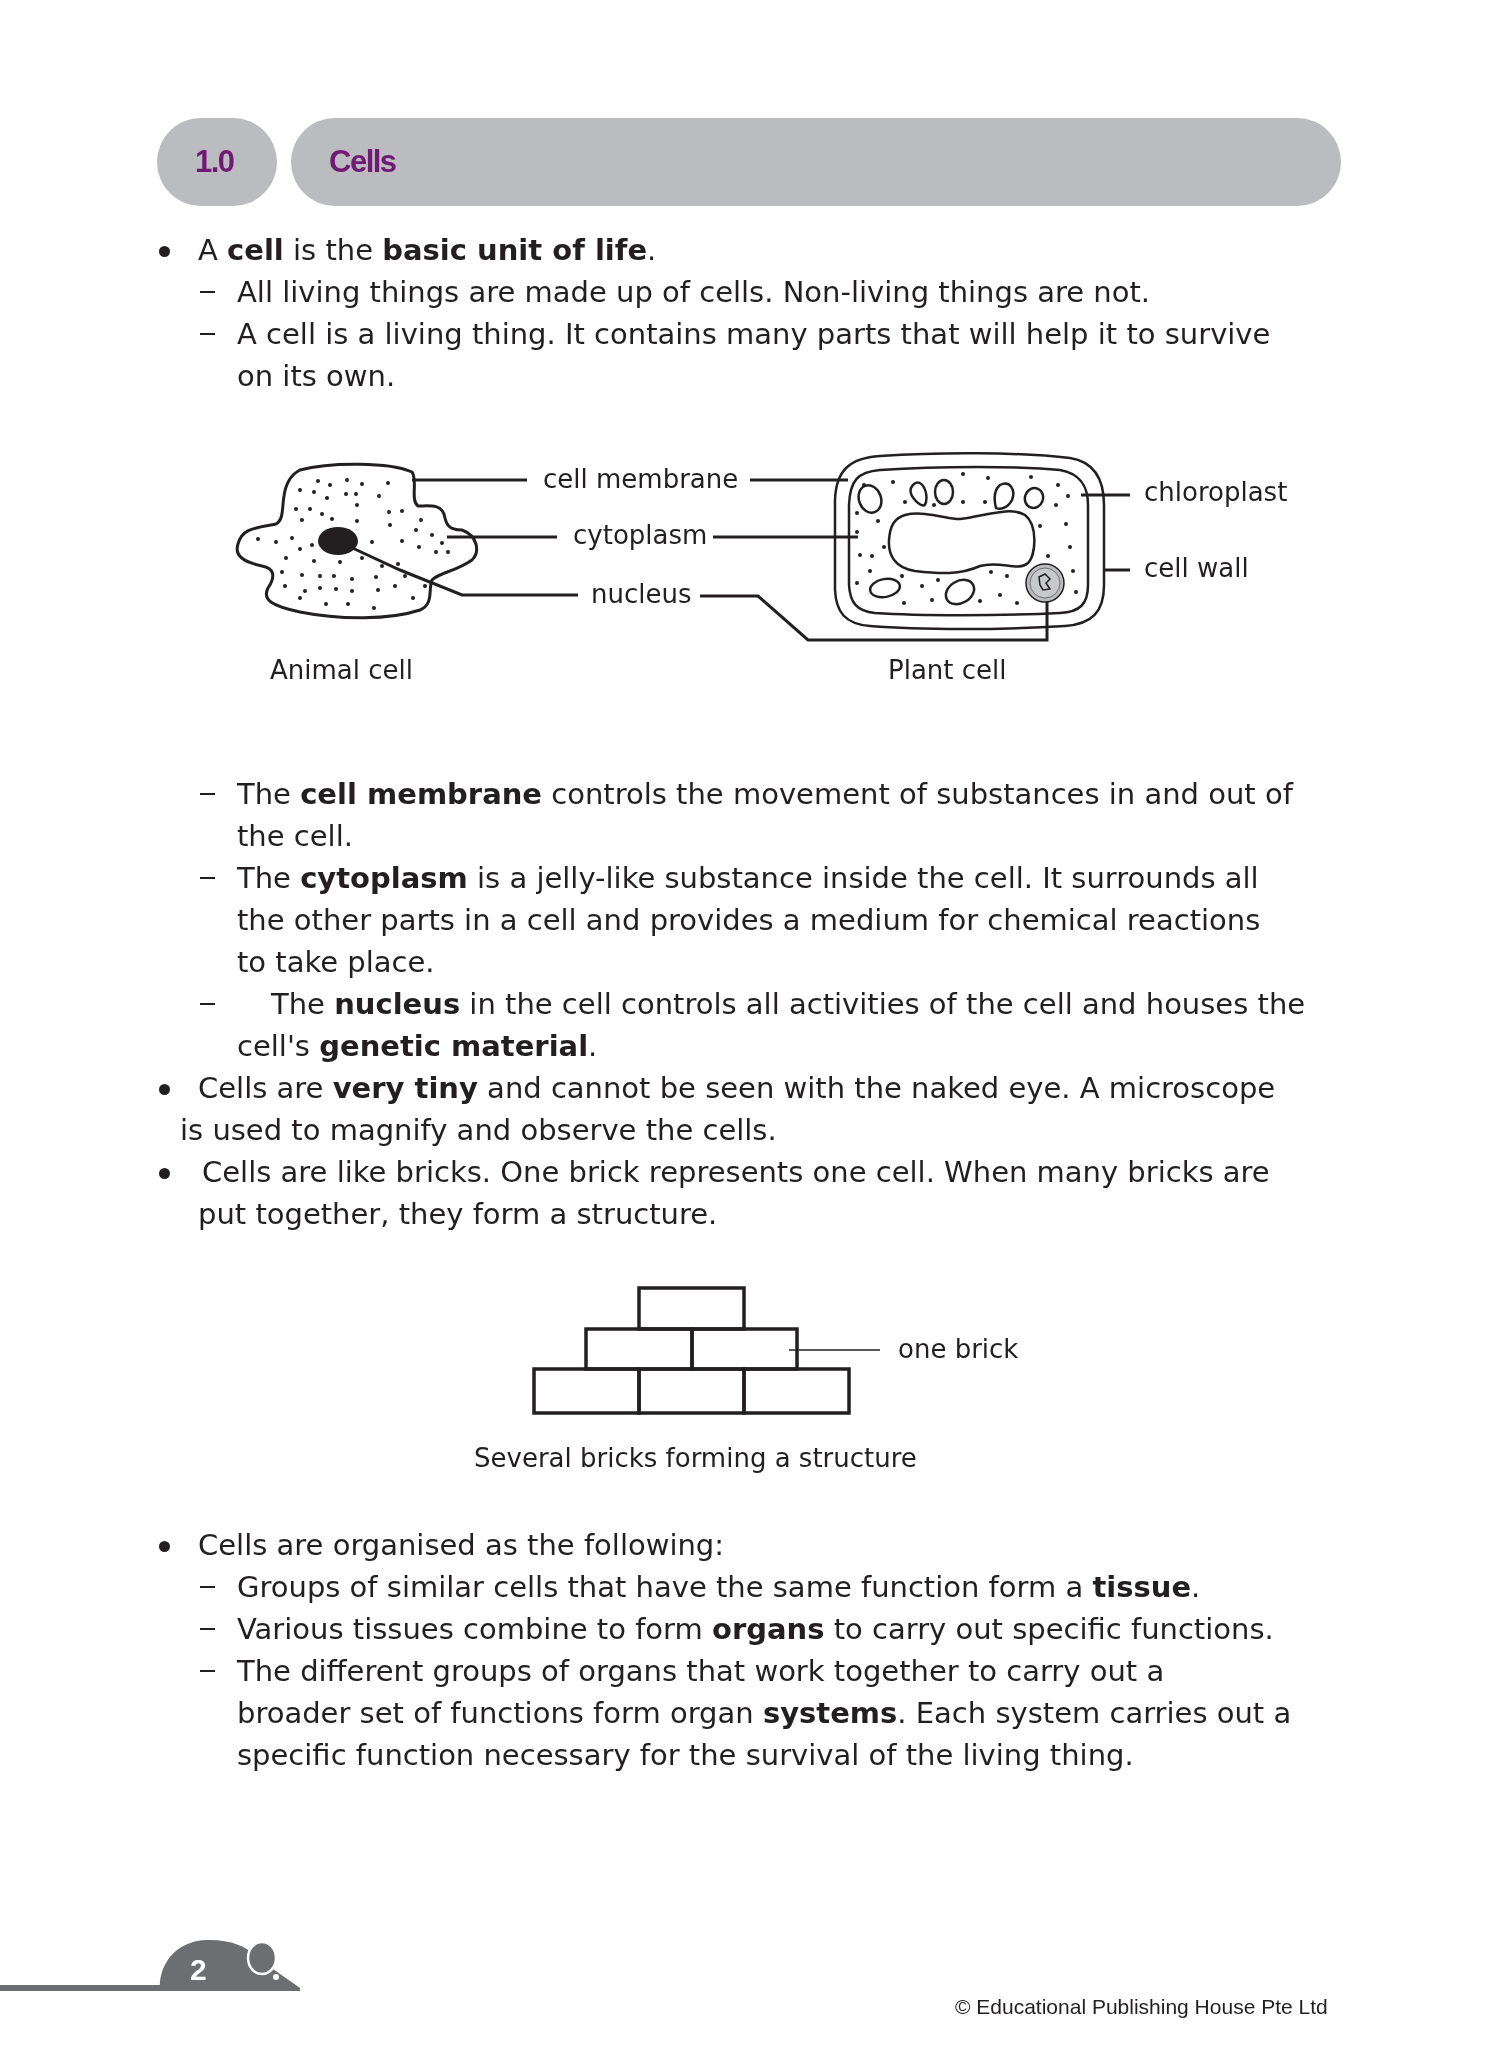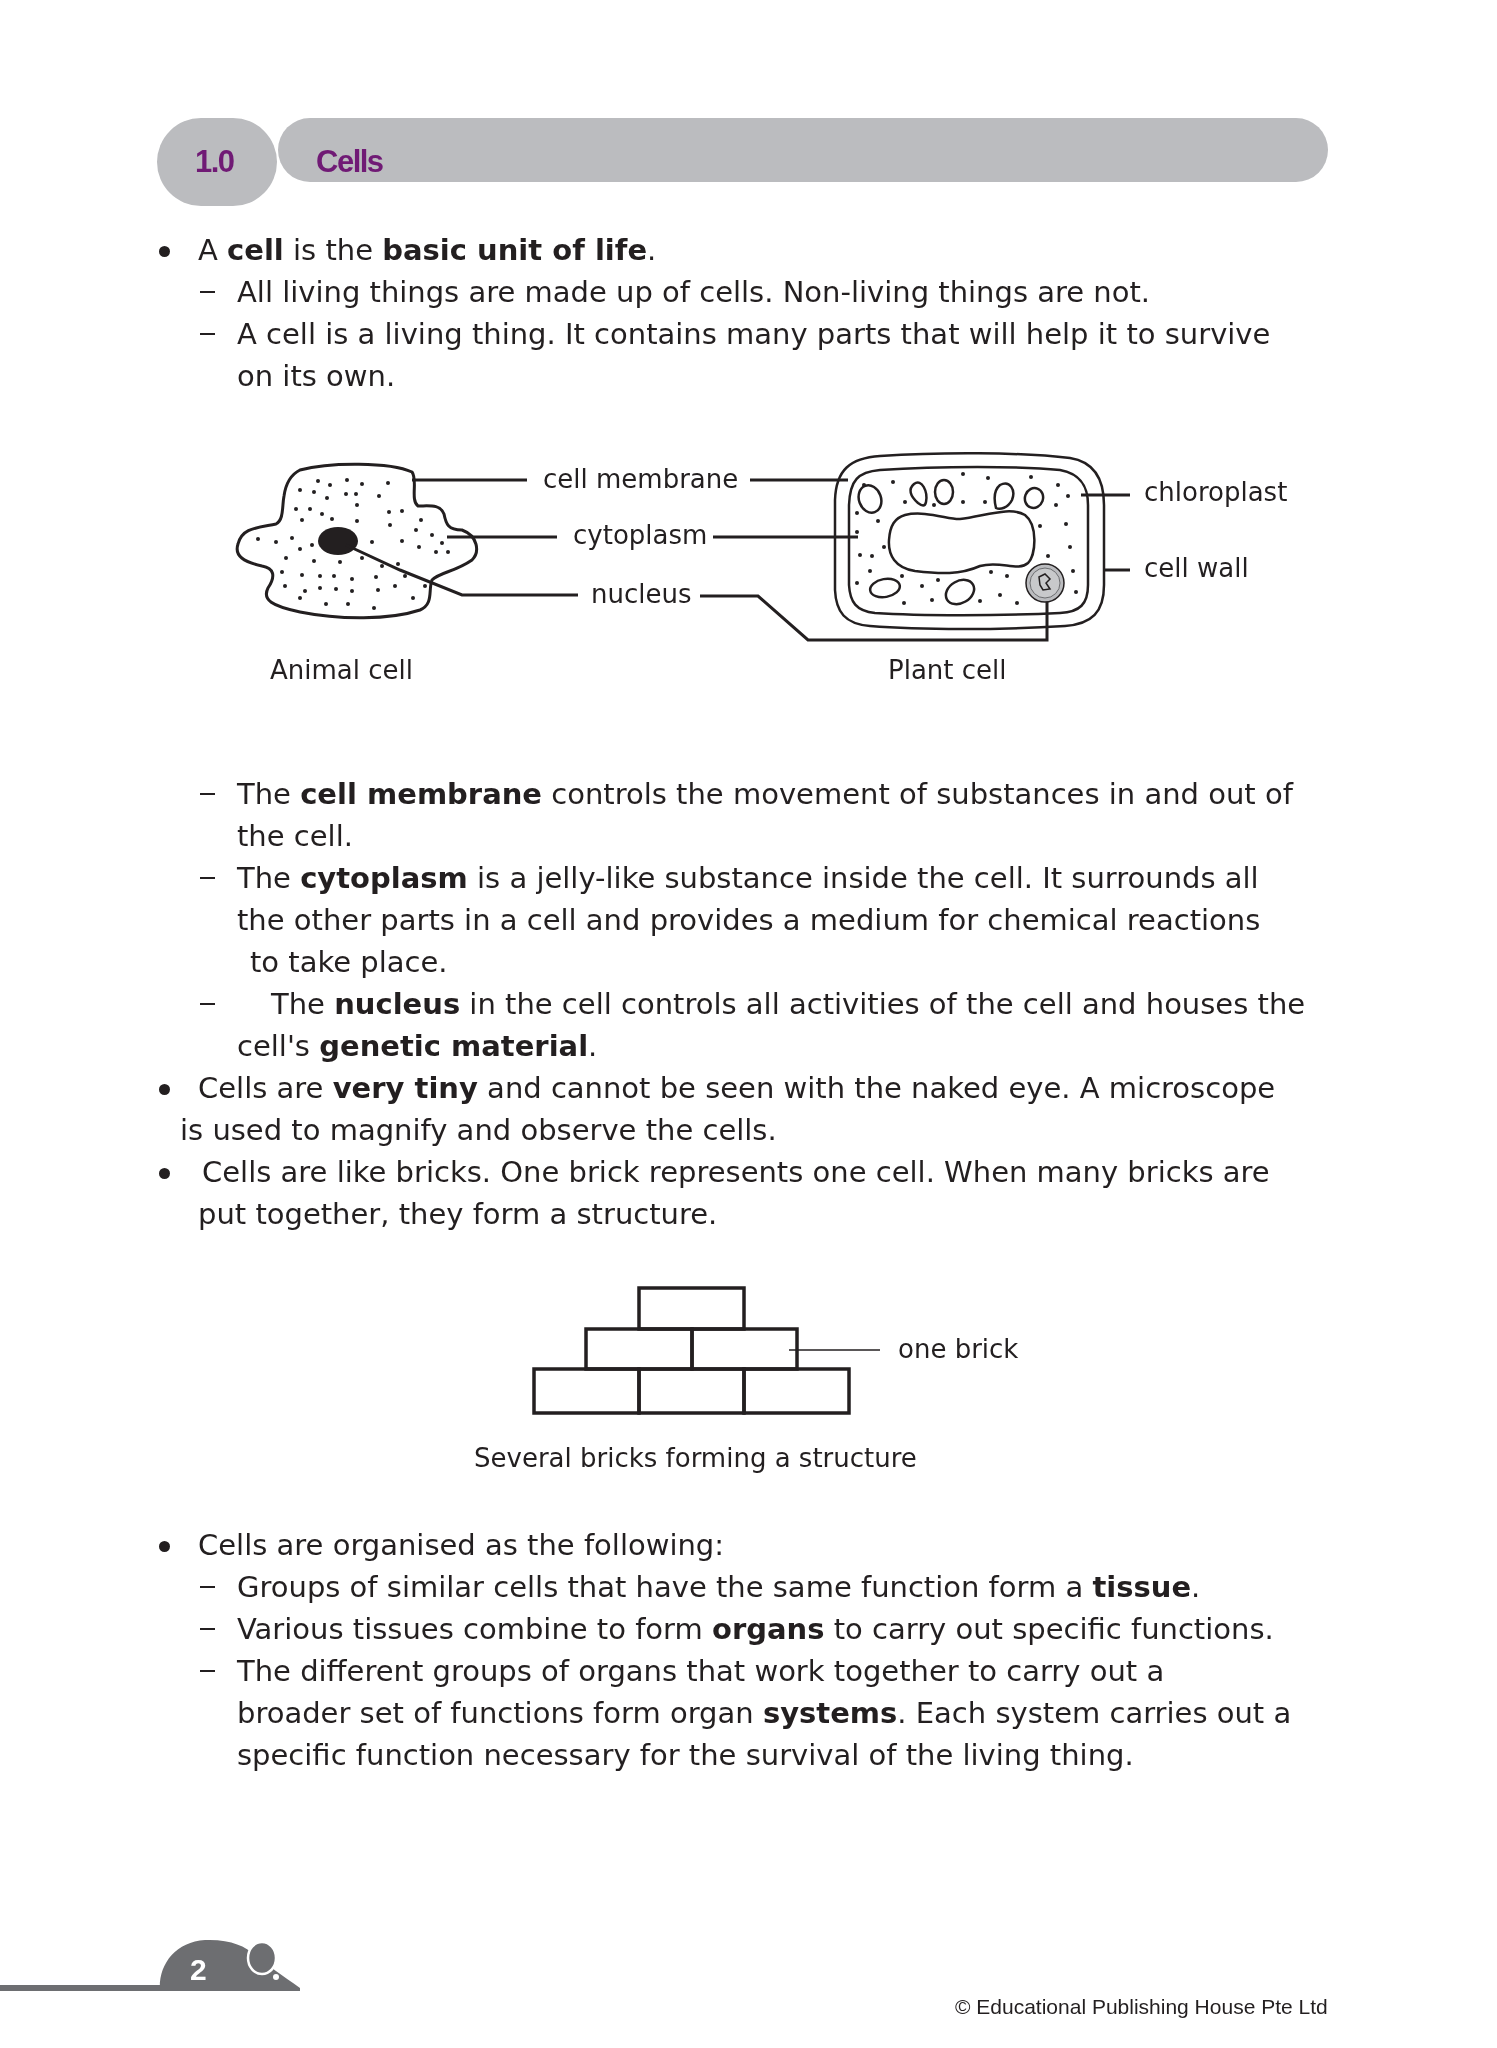--- a/index.html
+++ b/index.html
@@ -1,20 +1,20 @@
 <!DOCTYPE html>
 <html><head>
 <meta charset="utf-8">
 <style>
   html, body { margin: 0; padding: 0; background: #ffffff; }
   body { width: 1497px; height: 2048px; position: relative; overflow: hidden;
          font-family: "DejaVu Sans", "Liberation Sans", sans-serif; color: #231f20; }
   .pill { position: absolute; background: #bbbcbf; border-radius: 44px; }
   .pill-num { left: 157px; top: 118px; width: 120px; height: 88px; }
-  .pill-title { left: 278px; top: 118px; width: 1050px; height: 64px; }
+  .pill-title { left: 291px; top: 118px; width: 1050px; height: 88px; }
   .pill-text { position: absolute; top: 0; line-height: 88px; font-size: 31px; font-weight: bold;
                font-family: "Liberation Sans", sans-serif; letter-spacing: -1.5px; color: #701a75; }
   .pill-num .pill-text { left: 38px; }
   .pill-title .pill-text { left: 38px; }
 
   .block { position: absolute; left: 0; width: 1497px; font-size: 29px; line-height: 42px; }
   .row { position: absolute; white-space: nowrap; }
   .bullet { position: absolute; width: 11px; height: 11px; border-radius: 50%; background: #231f20; }
   .dash { position: absolute; width: 15px; height: 2px; background: #231f20; }
   b { font-weight: bold; }
@@ -200,21 +200,21 @@
   <div class="row" style="left:237px; top:0;">
     <span>The </span><b>cell membrane</b><span> controls the movement of substances in and out of</span>
   </div>
   <div class="row" style="left:237px; top:42px;">the cell.</div>
 
   <span class="dash" style="left:200px; top:104px;"></span>
   <div class="row" style="left:237px; top:84px;">
     <span>The </span><b>cytoplasm</b><span> is a jelly-like substance inside the cell. It surrounds all</span>
   </div>
   <div class="row" style="left:237px; top:126px;">the other parts in a cell and provides a medium for chemical reactions</div>
-  <div class="row" style="left:250px; top:168px;">to take place.</div>
+  <div class="row" style="left:237px; top:168px;">to take place.</div>
 
   <span class="dash" style="left:200px; top:230px;"></span>
   <div class="row" style="left:237px; top:210px;margin-left:34px;">
     <span>The </span><b>nucleus</b><span> in the cell controls all activities of the cell and houses the</span>
   </div>
   <div class="row" style="left:237px; top:252px;">
     <span>cell's </span><b>genetic material</b><span>.</span>
   </div>
 
   <span class="bullet" style="left:159px; top:311px;"></span>

